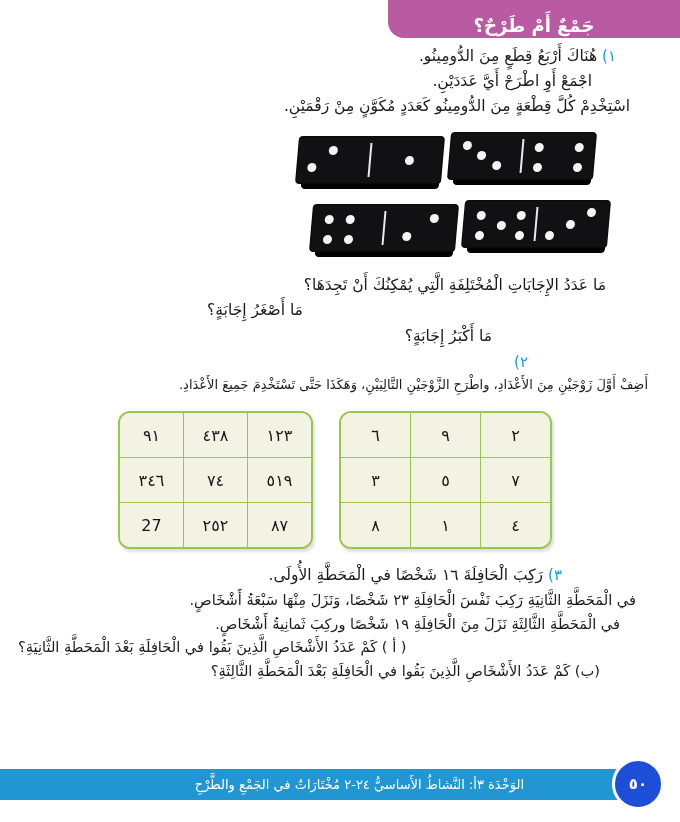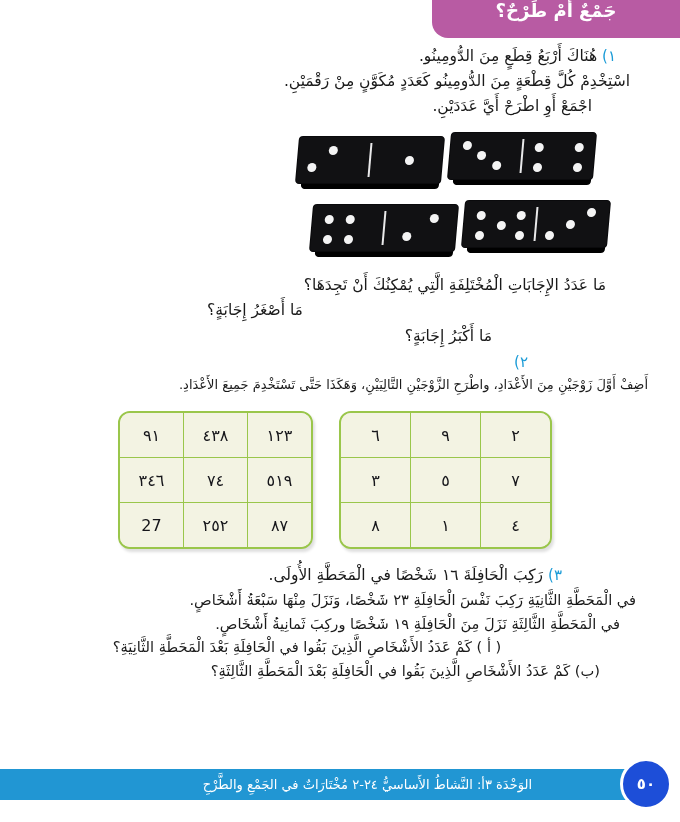--- a/index.html
+++ b/index.html
@@ -14,30 +14,30 @@
     overflow: hidden;
     font-family: "DejaVu Sans", "Liberation Sans", sans-serif;
     color: #1a1a1a;
   }
 
   
   .header-banner {
     position: absolute;
     top: 0;
     right: 0;
-    width: 248px;
+    width: 292px;
     height: 38px;
     background: #b85ba3;
     border-bottom-left-radius: 16px;
     border-bottom-right-radius: 0;
     display: flex;
     align-items: flex-end;
     justify-content: center;
     box-sizing: border-box;
-    padding-bottom: 17px;
+    padding-bottom: 2px;
   }
   .header-title {
     color: #ffffff;
     font-size: 18px;
     font-weight: bold;
     letter-spacing: 0.5px;
     white-space: nowrap;
   }
 
   
@@ -221,43 +221,43 @@
     display: flex;
     align-items: center;
     justify-content: center;
     box-sizing: border-box;
   }
   .page-badge span {
     color: #ffffff;
     font-size: 15px;
     font-weight: bold;
   }
-  .footer-wrap { position: absolute; left: 0; right: 8px; bottom: 0; height: 90px; }
+  .footer-wrap { position: absolute; left: 0; right: 16px; bottom: 0; height: 90px; }
   .footer-bar { right: 28px; left: auto; }
   .page-badge { right: 0; left: auto; }
 </style>
 </head>
 <body>
 
 <div class="header-banner">
   <div class="header-title">جَمْعٌ أَمْ طَرْحٌ؟</div>
 </div>
 
 <div class="content">
 
   <div class="block">
     <div class="q-line" style="justify-content:flex-start; padding-right:36px;">
       <span class="q-num">١)</span>
       <span class="q-text">هُنَاكَ أَرْبَعُ قِطَعٍ مِنَ الدُّومِينُو.</span>
     </div>
+    <div class="q-line" style="justify-content:flex-start; padding-right:60px;">
+      <span class="q-text">اجْمَعْ أَوِ اطْرَحْ أَيَّ عَدَدَيْنِ.</span>
+    </div>
     <div class="q-line" style="justify-content:flex-start; padding-right:22px;">
       <span class="q-text">اسْتِخْدِمْ كُلَّ قِطْعَةٍ مِنَ الدُّومِينُو كَعَدَدٍ مُكَوَّنٍ مِنْ رَقْمَيْنِ.</span>
-    </div>
-    <div class="q-line" style="justify-content:flex-start; padding-right:60px;">
-      <span class="q-text">اجْمَعْ أَوِ اطْرَحْ أَيَّ عَدَدَيْنِ.</span>
     </div>
   </div>
 
   <div class="domino-area">
 
     <div class="domino" style="top:0px; right:58px;">
       <div class="edge"></div>
       <div class="face"></div>
       <div class="half left">
         <span class="pip d-1"></span>
@@ -394,21 +394,21 @@
     <div class="q-line" style="justify-content:flex-start; padding-right:90px;">
       <span class="q-num">٣)</span>
       <span class="q-text">رَكِبَ الْحَافِلَةَ ١٦ شَخْصًا في الْمَحَطَّةِ الأُولَى.</span>
     </div>
     <div class="q-line" style="justify-content:flex-start; padding-right:16px; font-size:14.6px;">
       <span class="q-text">في الْمَحَطَّةِ الثَّانِيَةِ رَكِبَ نَفْسَ الْحَافِلَةِ ٢٣ شَخْصًا، وَنَزَلَ مِنْهَا سَبْعَةُ أَشْخَاصٍ.</span>
     </div>
     <div class="q-line" style="justify-content:flex-start; padding-right:32px; font-size:14.6px;">
       <span class="q-text">في الْمَحَطَّةِ الثَّالِثَةِ نَزَلَ مِنَ الْحَافِلَةِ ١٩ شَخْصًا وركِبَ ثَمانِيةُ أَشْخَاصٍ.</span>
     </div>
-    <div class="q-line" style="justify-content:center; padding-right:56px; font-size:14.6px;">
+    <div class="q-line" style="justify-content:flex-end; padding-right:56px; font-size:14.6px;">
       <span class="q-text">( أ ) كَمْ عَدَدُ الأَشْخَاصِ الَّذِينَ بَقُوا في الْحَافِلَةِ بَعْدَ الْمَحَطَّةِ الثَّانِيَةِ؟</span>
     </div>
     <div class="q-line" style="justify-content:flex-start; padding-right:52px; font-size:14.6px;">
       <span class="q-text">(ب) كَمْ عَدَدُ الأَشْخَاصِ الَّذِينَ بَقُوا في الْحَافِلَةِ بَعْدَ الْمَحَطَّةِ الثَّالِثَةِ؟</span>
     </div>
   </div>
 
 </div>
 
 <div class="footer-wrap">

